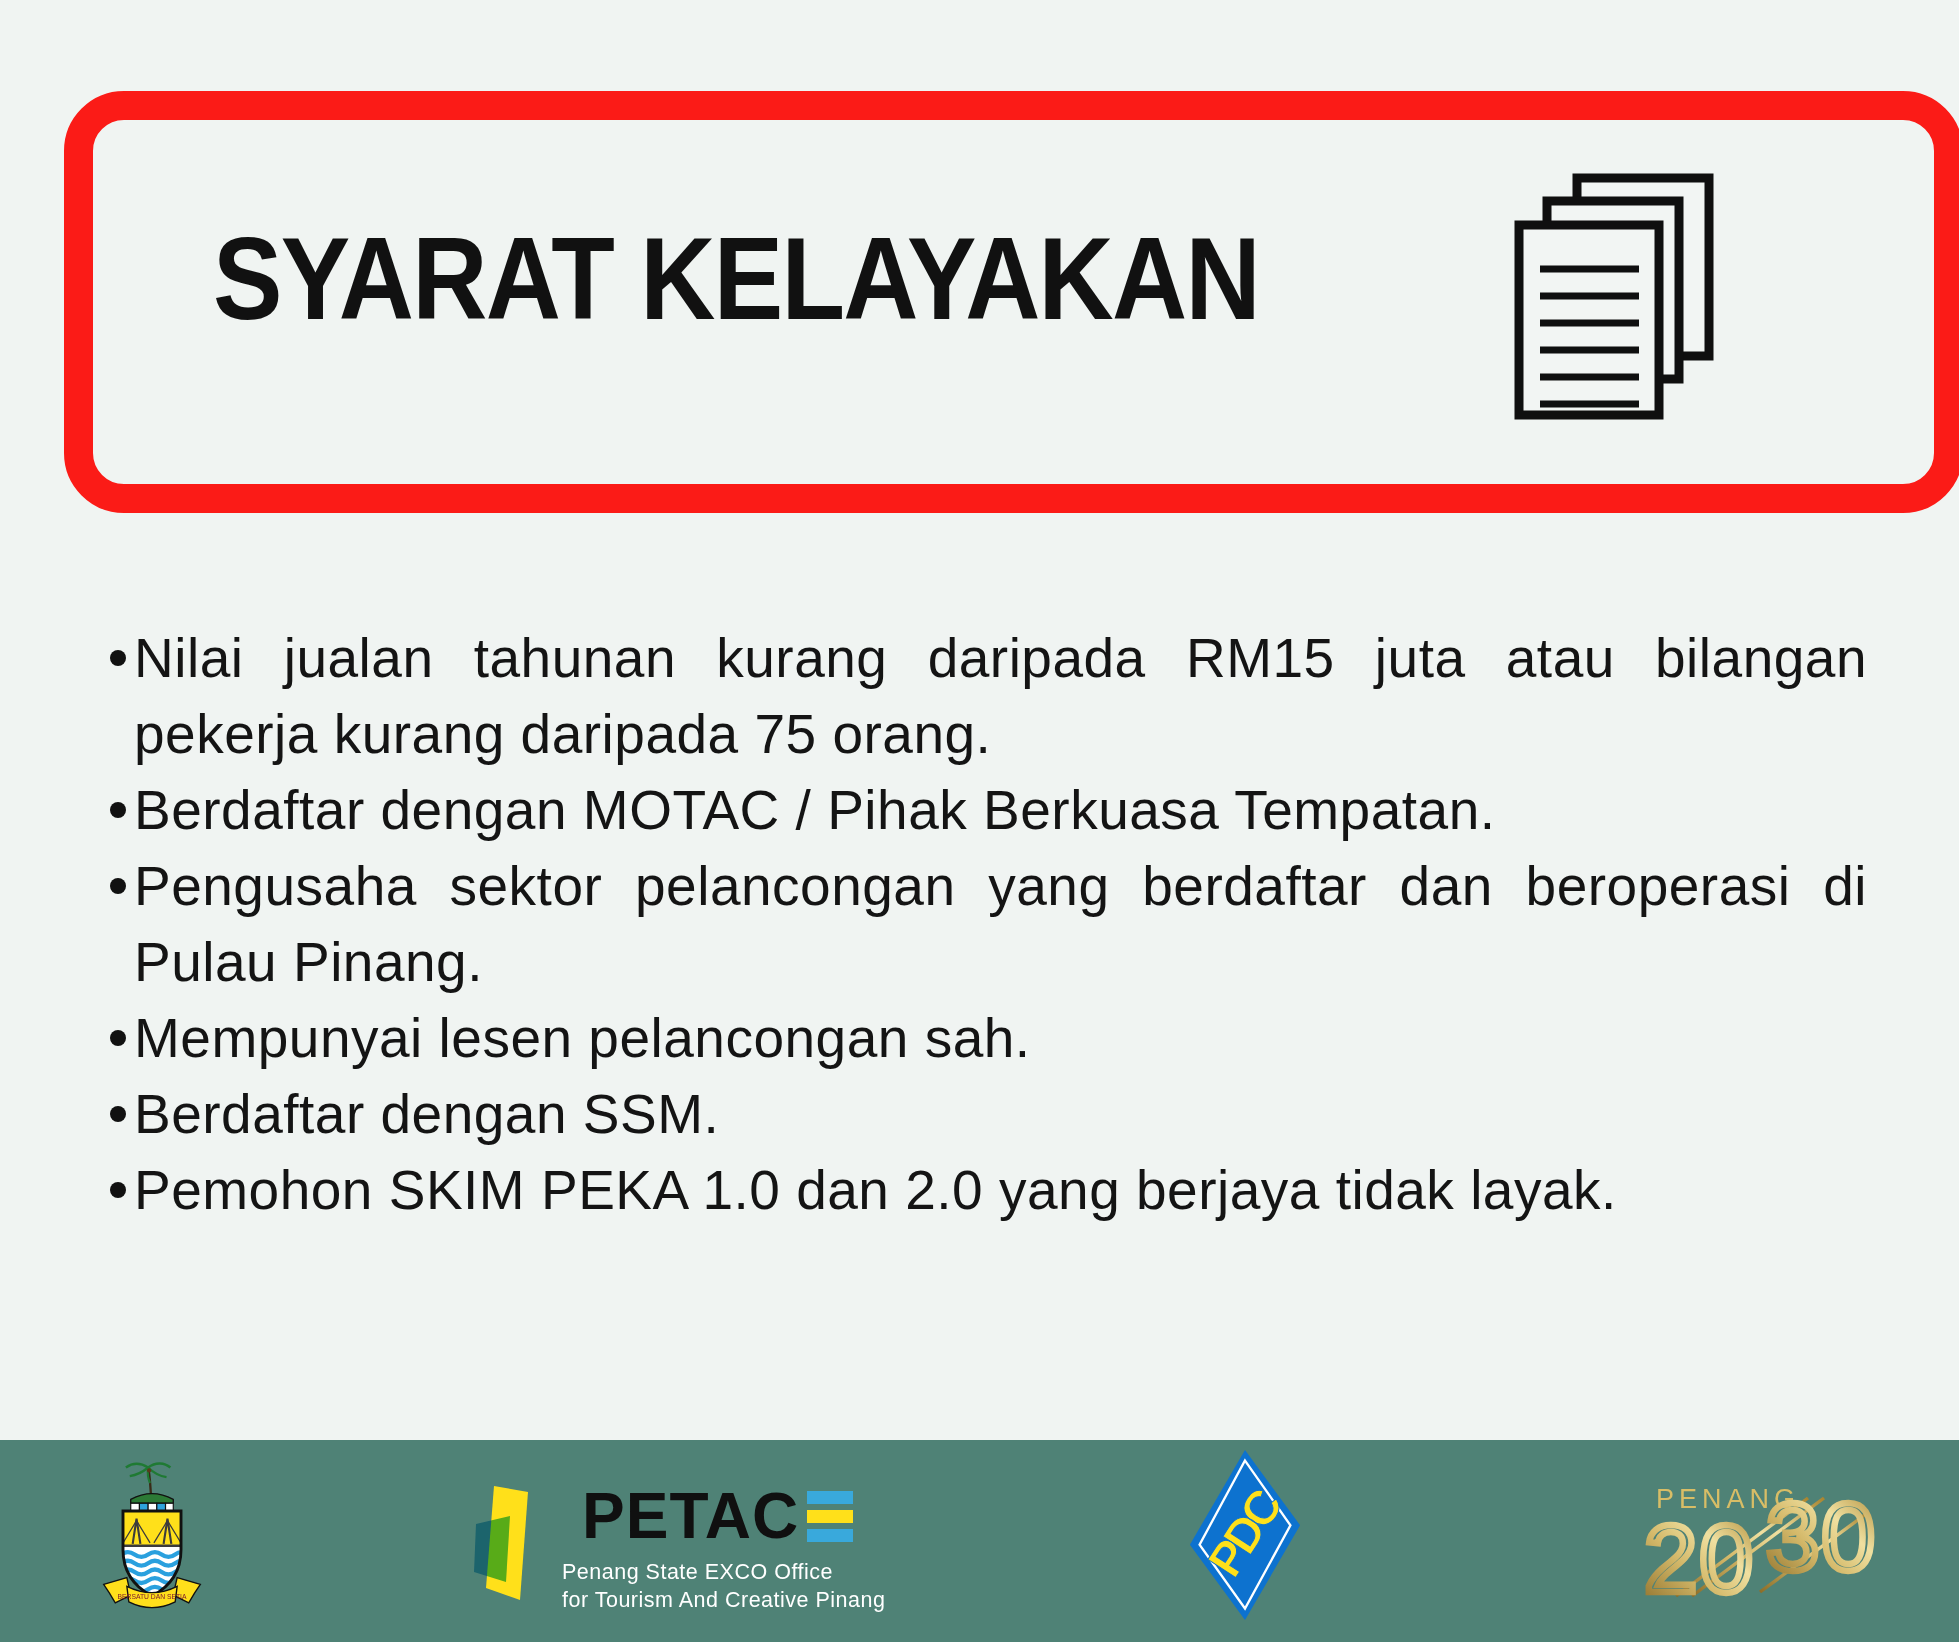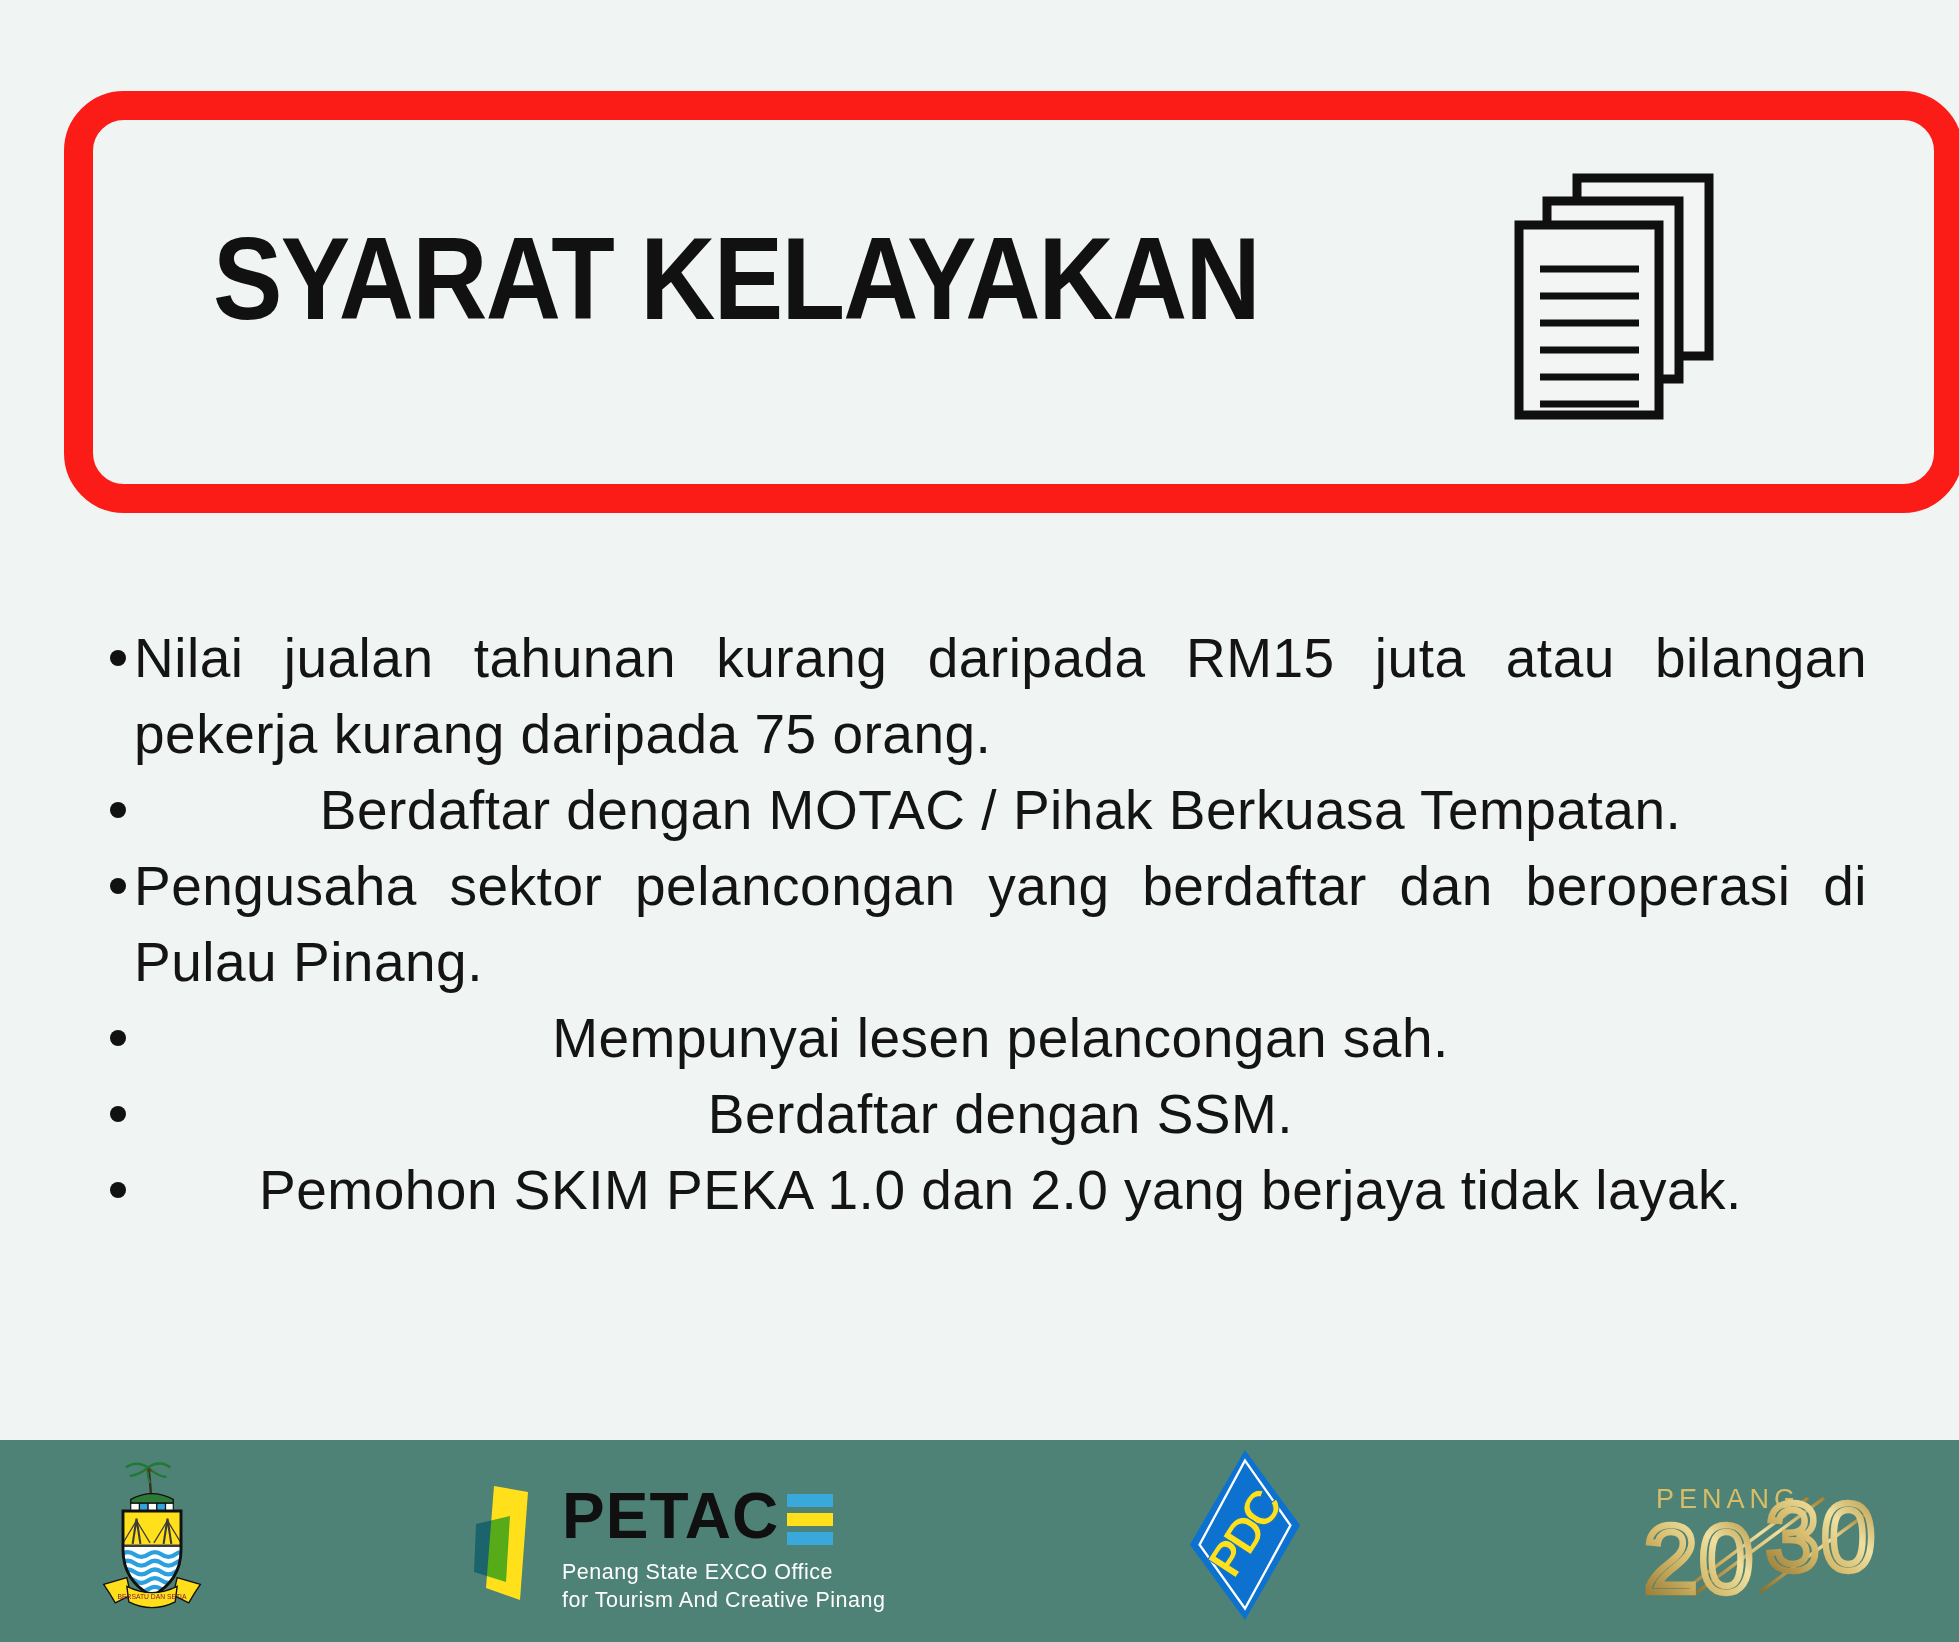--- a/index.html
+++ b/index.html
@@ -28,38 +28,38 @@
     line-height:1;
   }
   .docs-icon{position:absolute;left:1420px;top:52px;}
   
   .bullets{
     position:absolute;left:98px;top:608px;width:1757px;
     margin:12px;padding:0;list-style:none;
     font-size:55px;line-height:76px;color:#141414;
     letter-spacing:.5px;
   }
-  .bullets li{position:relative;padding-left:24px;text-align:center;}
+  .bullets li{position:relative;padding-left:24px;}
   .bullets li::before{
     content:"";position:absolute;left:0;top:30px;
     width:16px;height:16px;border-radius:50%;background:#111;
   }
   .bullets li.justify{text-align:justify;text-align-last:left;}
   
   .footer{
     position:absolute;left:0;bottom:0;width:1959px;height:202px;
     background:#4f8276;
   }
   .logo{position:absolute;}
   .crest{left:94px;top:18px;}
   
   .petace{left:474px;top:44px;display:flex;align-items:flex-start;}
   .petace-mark{margin-right:22px;}
   .petace-text{display:flex;flex-direction:column;}
-  .petace-toprow{display:flex;align-items:flex-end;}
+  .petace-toprow{display:flex;align-items:center;margin-left:20px;}
   .petace-wordmark{
     font-size:64px;font-weight:bold;color:#101010;
     letter-spacing:1px;line-height:1;
   }
   .petace-e{display:flex;flex-direction:column;margin-left:8px;}
   .petace-e span{width:46px;height:13px;margin:3px 0;display:block;}
   .petace-tagline{
     margin-top:10px;font-size:21.5px;line-height:28px;color:#ffffff;
     letter-spacing:.5px;
   }

